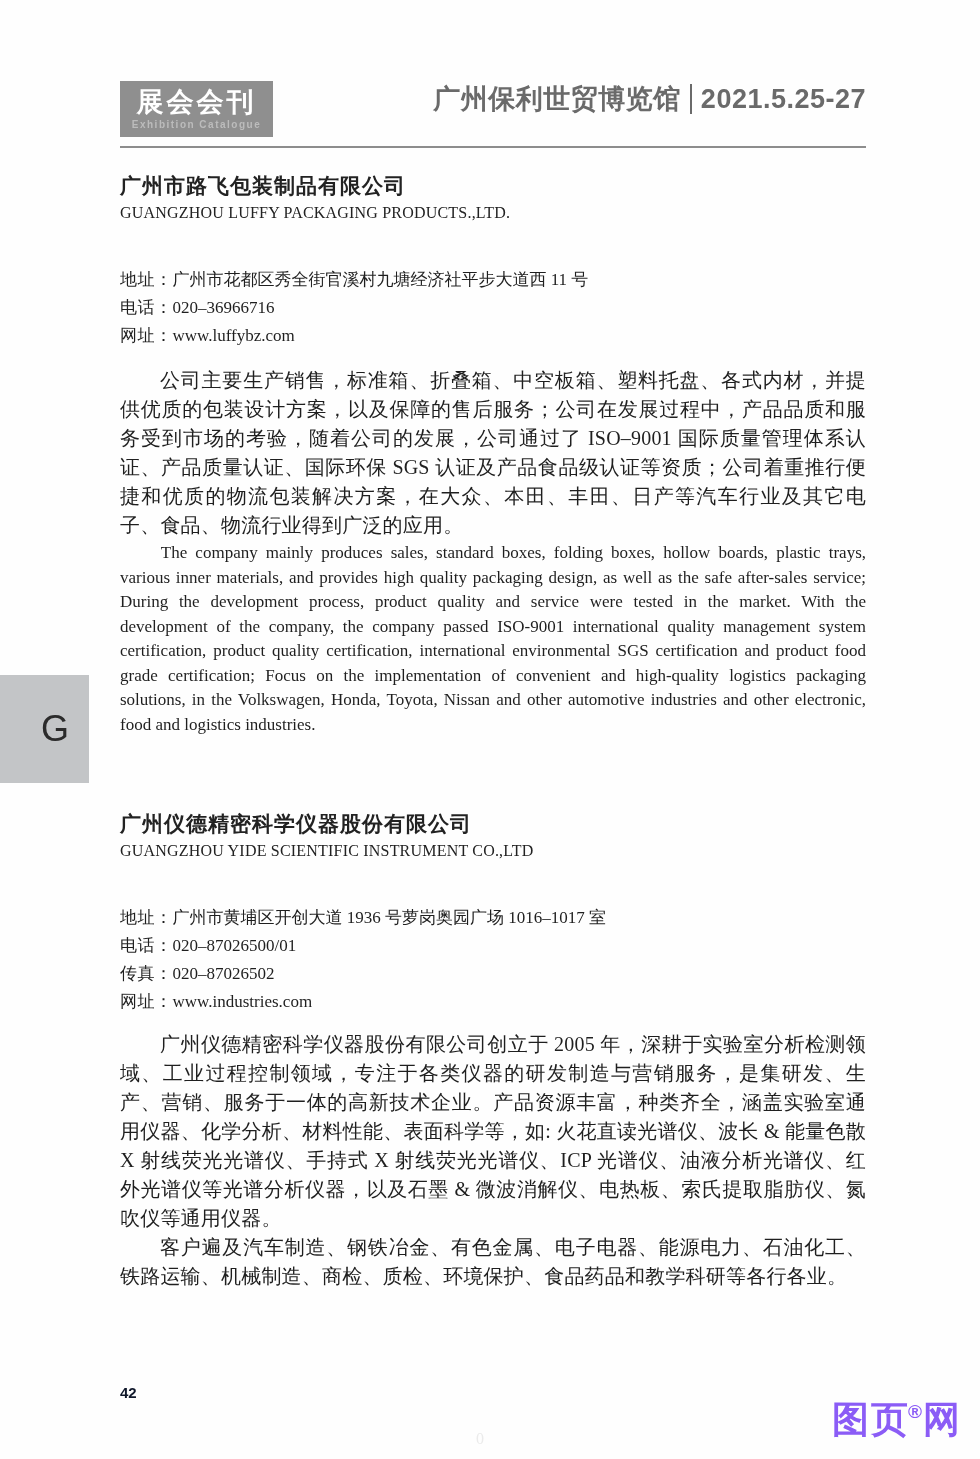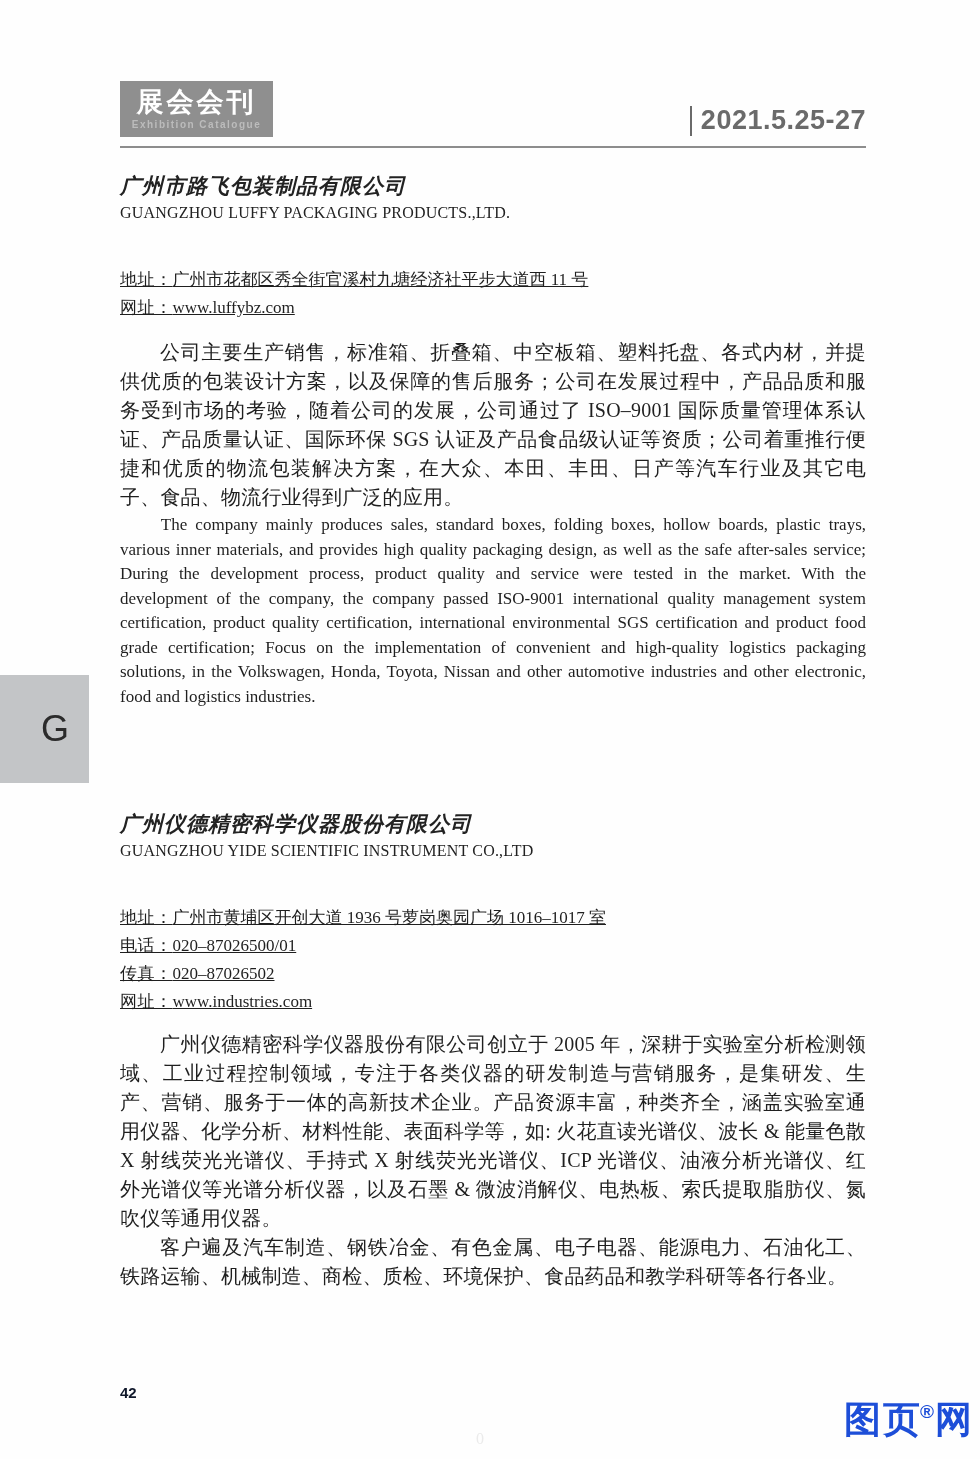--- a/index.html
+++ b/index.html
@@ -9,21 +9,21 @@
     width:980px; height:1459px;
     background:#fefefe;
     overflow:hidden;
     font-family:"Liberation Serif","DejaVu Serif",serif;
     color:#1f1f1f;
   }
 
   
   .header-row {
     position:absolute; left:120px; top:81px; width:746px; height:56px;
-    display:flex; justify-content:space-between; align-items:flex-end;
+    display:flex; justify-content:space-between; align-items:flex-start;
   }
   .logo-box {
     width:153px; height:56px; background:#8f8f8f;
     display:flex; flex-direction:column; justify-content:center; align-items:center;
   }
   .logo-title {
     color:#ffffff; font-family:"Liberation Sans","DejaVu Sans",sans-serif;
     font-weight:bold; font-size:27px; line-height:1; letter-spacing:3px;
   }
   .logo-subtitle {
@@ -42,28 +42,27 @@
   }
 
   
   .company { position:absolute; left:120px; width:746px; }
   .company-1 { top:172px; }
   .company-2 { top:810px; }
   .name-cn {
     font-family:"Liberation Sans","DejaVu Sans",sans-serif;
     font-weight:bold; font-size:21px; line-height:28px; color:#222;
     letter-spacing:1px;
-    font-style:italic;
   }
   .name-en {
     font-family:"Liberation Serif","DejaVu Serif",serif;
     font-weight:normal; font-size:16px; line-height:22px; margin-top:2px; color:#222;
     letter-spacing:0.2px;
   }
-  .contacts { margin-top:42px;text-decoration:underline; }
+  .contacts { margin-top:42px; }
   .contact-row { font-size:17px; line-height:28px; }
   .contact-label { letter-spacing:0.5px; }
   .para-cn {
     margin-top:16px; font-size:20px; line-height:29px;
     text-align:justify; text-indent:2em; letter-spacing:0.2px;
   }
   .para-en {
     margin-top:1px; font-size:17px; line-height:24.5px;
     text-align:justify; text-indent:2.4em;
   }
@@ -86,52 +85,56 @@
   .page-number {
     position:absolute; left:120px; top:1384px;
     font-family:"Liberation Sans","DejaVu Sans",sans-serif;
     font-weight:bold; font-size:15px; color:#0f172a;
   }
   .faint-mark {
     position:absolute; left:476px; top:1430px;
     font-size:16px; color:#ebebeb;
   }
   .watermark {
-    position:absolute; right:6px; top:1398px;
+    position:absolute; right:18px; top:1398px;
     font-family:"Liberation Sans","DejaVu Sans",sans-serif;
-    font-weight:bold; font-size:37px; color:#1d4ed8; line-height:1.2;
+    font-weight:bold; font-size:37px; color:#8b5cf6; line-height:1.2;
     letter-spacing:2px; white-space:nowrap;margin-left:8px;
   }
   .watermark .reg {
     font-size:19px; vertical-align:14px; letter-spacing:0; margin:0 1px 0 -2px;
   }
 </style>
 </head>
 <body>
 
 <div class="page">
 
   <div class="header-row">
     <div class="logo-box">
       <div class="logo-title">展会会刊</div>
       <div class="logo-subtitle">Exhibition Catalogue</div>
     </div>
     <div class="venue-date">
+      <span>广州保利世贸博览馆</span>
       <span class="vsep"></span>
       <span>2021.5.25-27</span>
     </div>
   </div>
   <div class="header-rule"></div>
 
   <div class="company company-1">
     <div class="name-cn">广州市路飞包装制品有限公司</div>
     <div class="name-en">GUANGZHOU LUFFY PACKAGING PRODUCTS.,LTD.</div>
     <div class="contacts">
       <div class="contact-row">
         <span class="contact-label">地址：</span><span>广州市花都区秀全街官溪村九塘经济社平步大道西 11 号</span>
+      </div>
+      <div class="contact-row">
+        <span class="contact-label">电话：</span><span>020–36966716</span>
       </div>
       <div class="contact-row">
         <span class="contact-label">网址：</span><span>www.luffybz.com</span>
       </div>
     </div>
     <div class="para-cn">公司主要生产销售，标准箱、折叠箱、中空板箱、塑料托盘、各式内材，并提供优质的包装设计方案，以及保障的售后服务；公司在发展过程中，产品品质和服务受到市场的考验，随着公司的发展，公司通过了 ISO–9001 国际质量管理体系认证、产品质量认证、国际环保 SGS 认证及产品食品级认证等资质；公司着重推行便捷和优质的物流包装解决方案，在大众、本田、丰田、日产等汽车行业及其它电子、食品、物流行业得到广泛的应用。</div>
     <div class="para-en">The company mainly produces sales, standard boxes, folding boxes, hollow boards, plastic trays, various inner materials, and provides high quality packaging design, as well as the safe after-sales service; During the development process, product quality and service were tested in the market. With the development of the company, the company passed ISO-9001 international quality management system certification, product quality certification, international environmental SGS certification and product food grade certification; Focus on the implementation of convenient and high-quality logistics packaging solutions, in the Volkswagen, Honda, Toyota, Nissan and other automotive industries and other electronic, food and logistics industries.</div>
   </div>
 
   <div class="side-tab">

